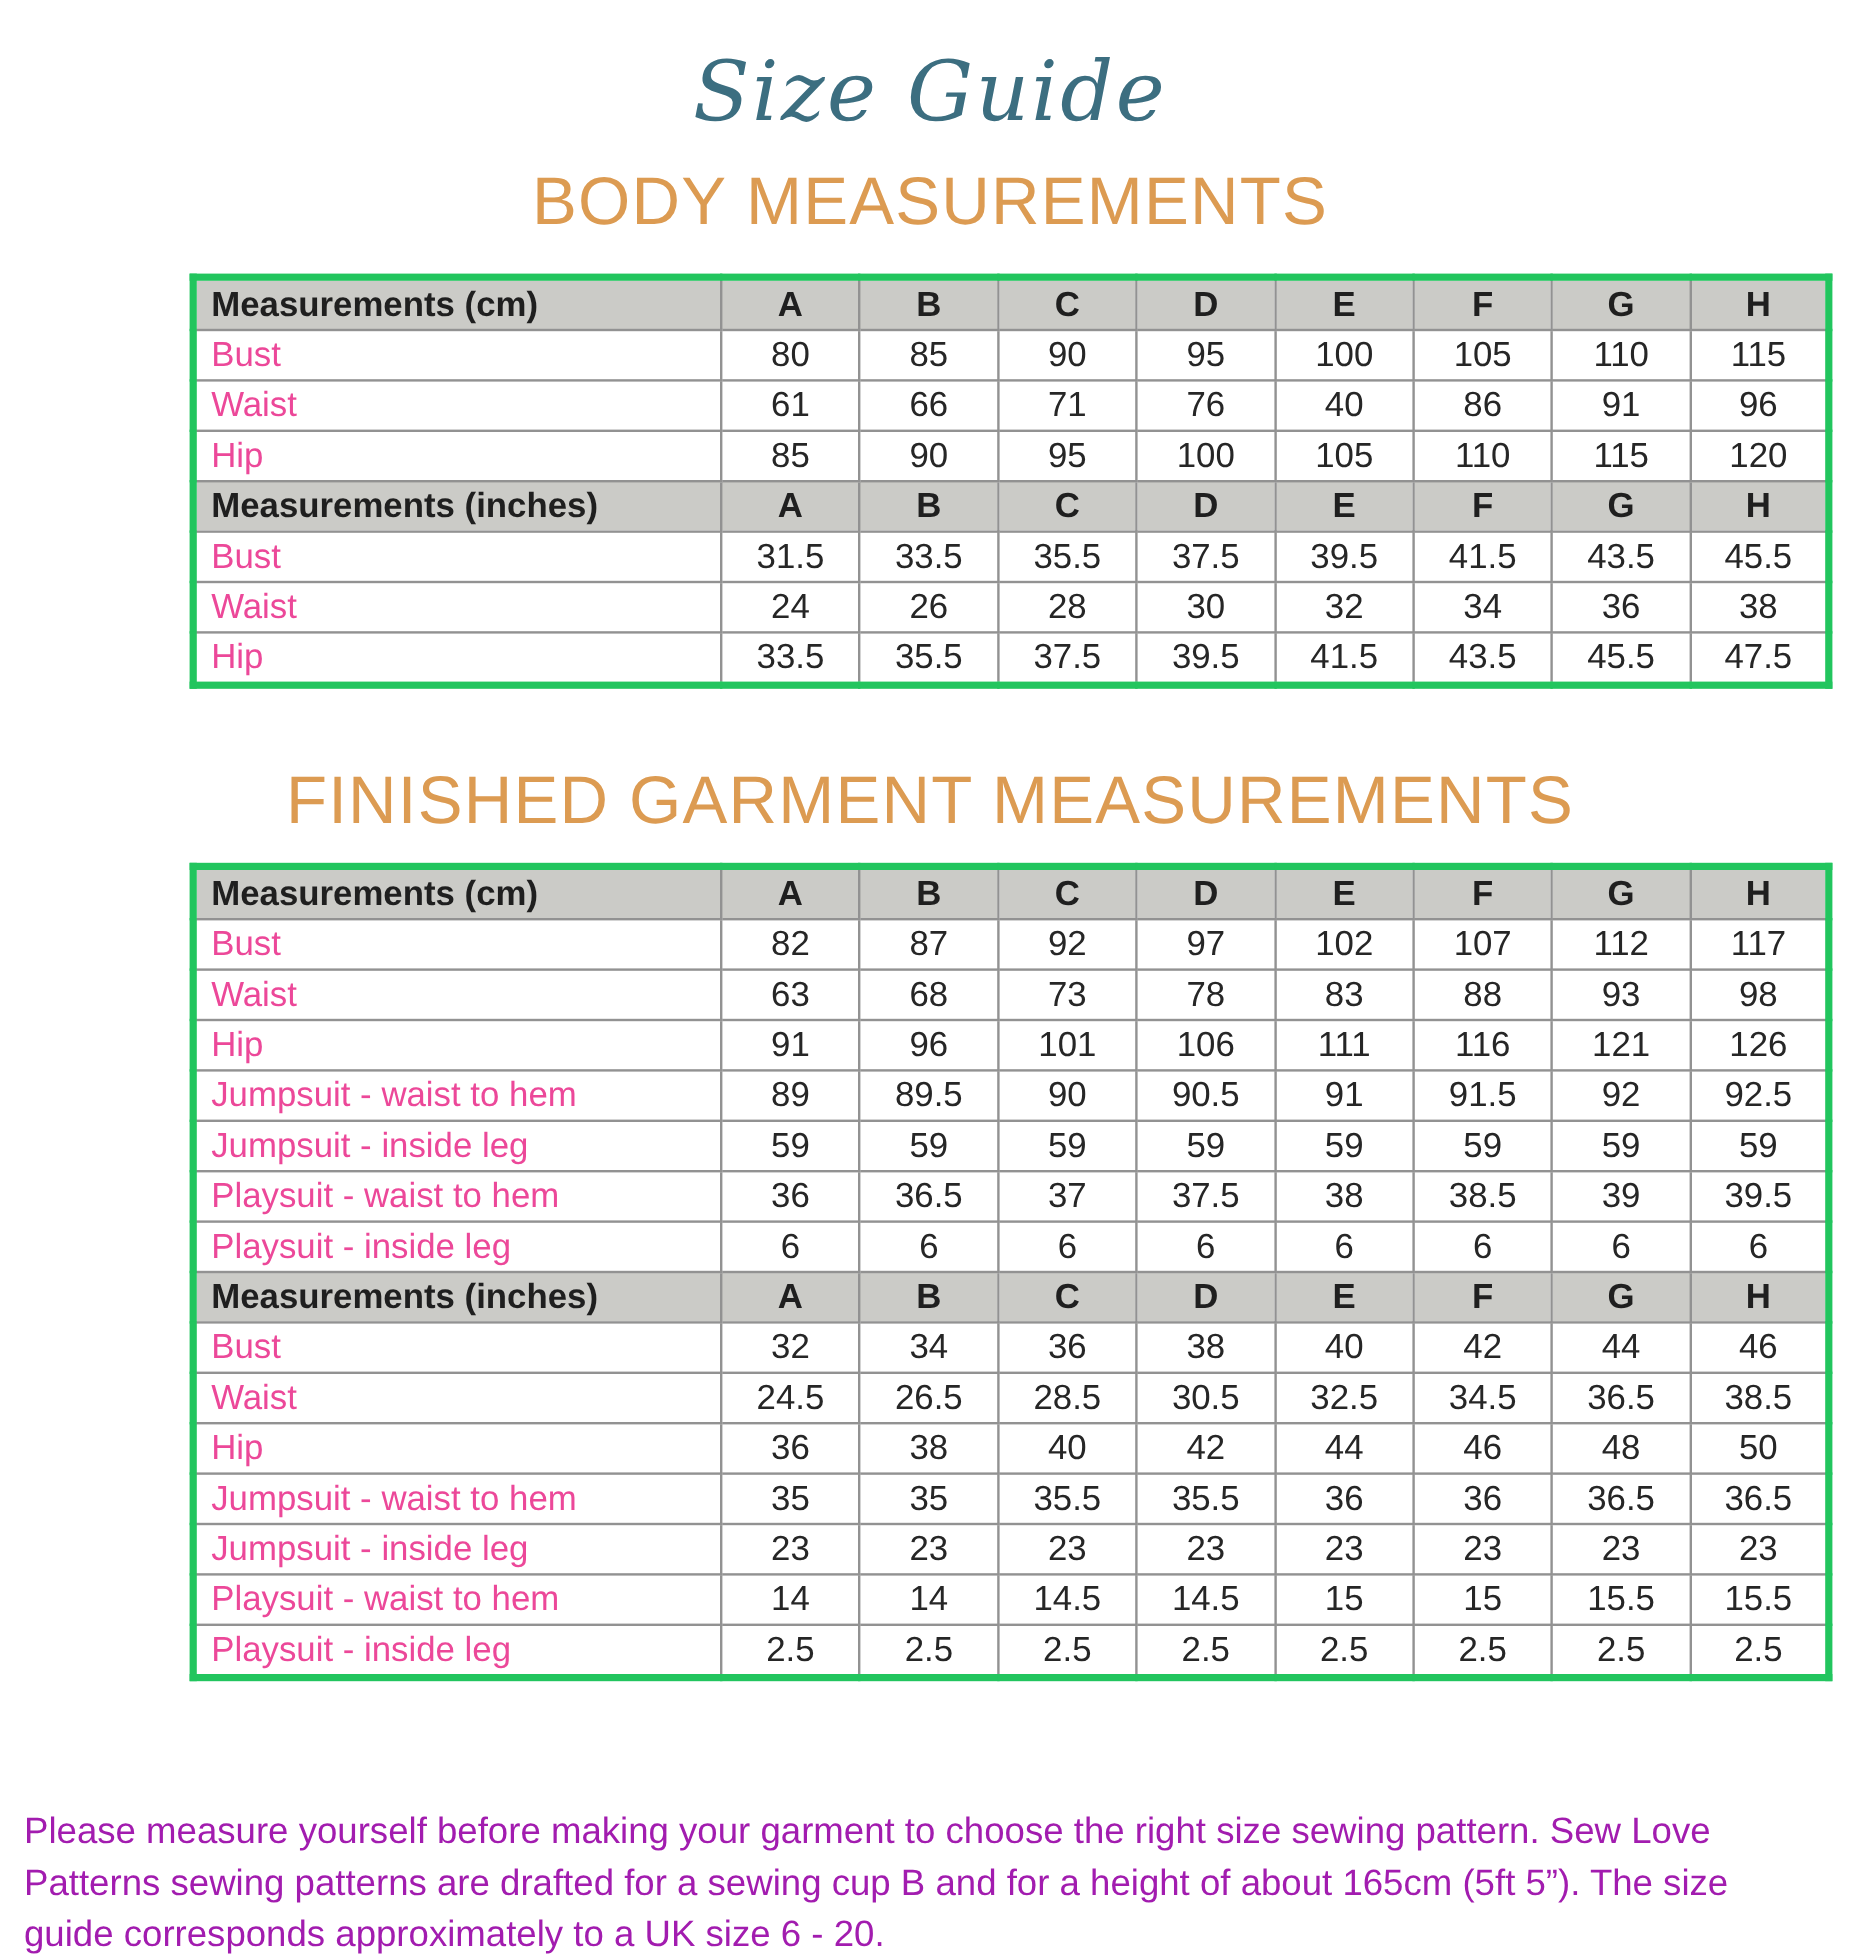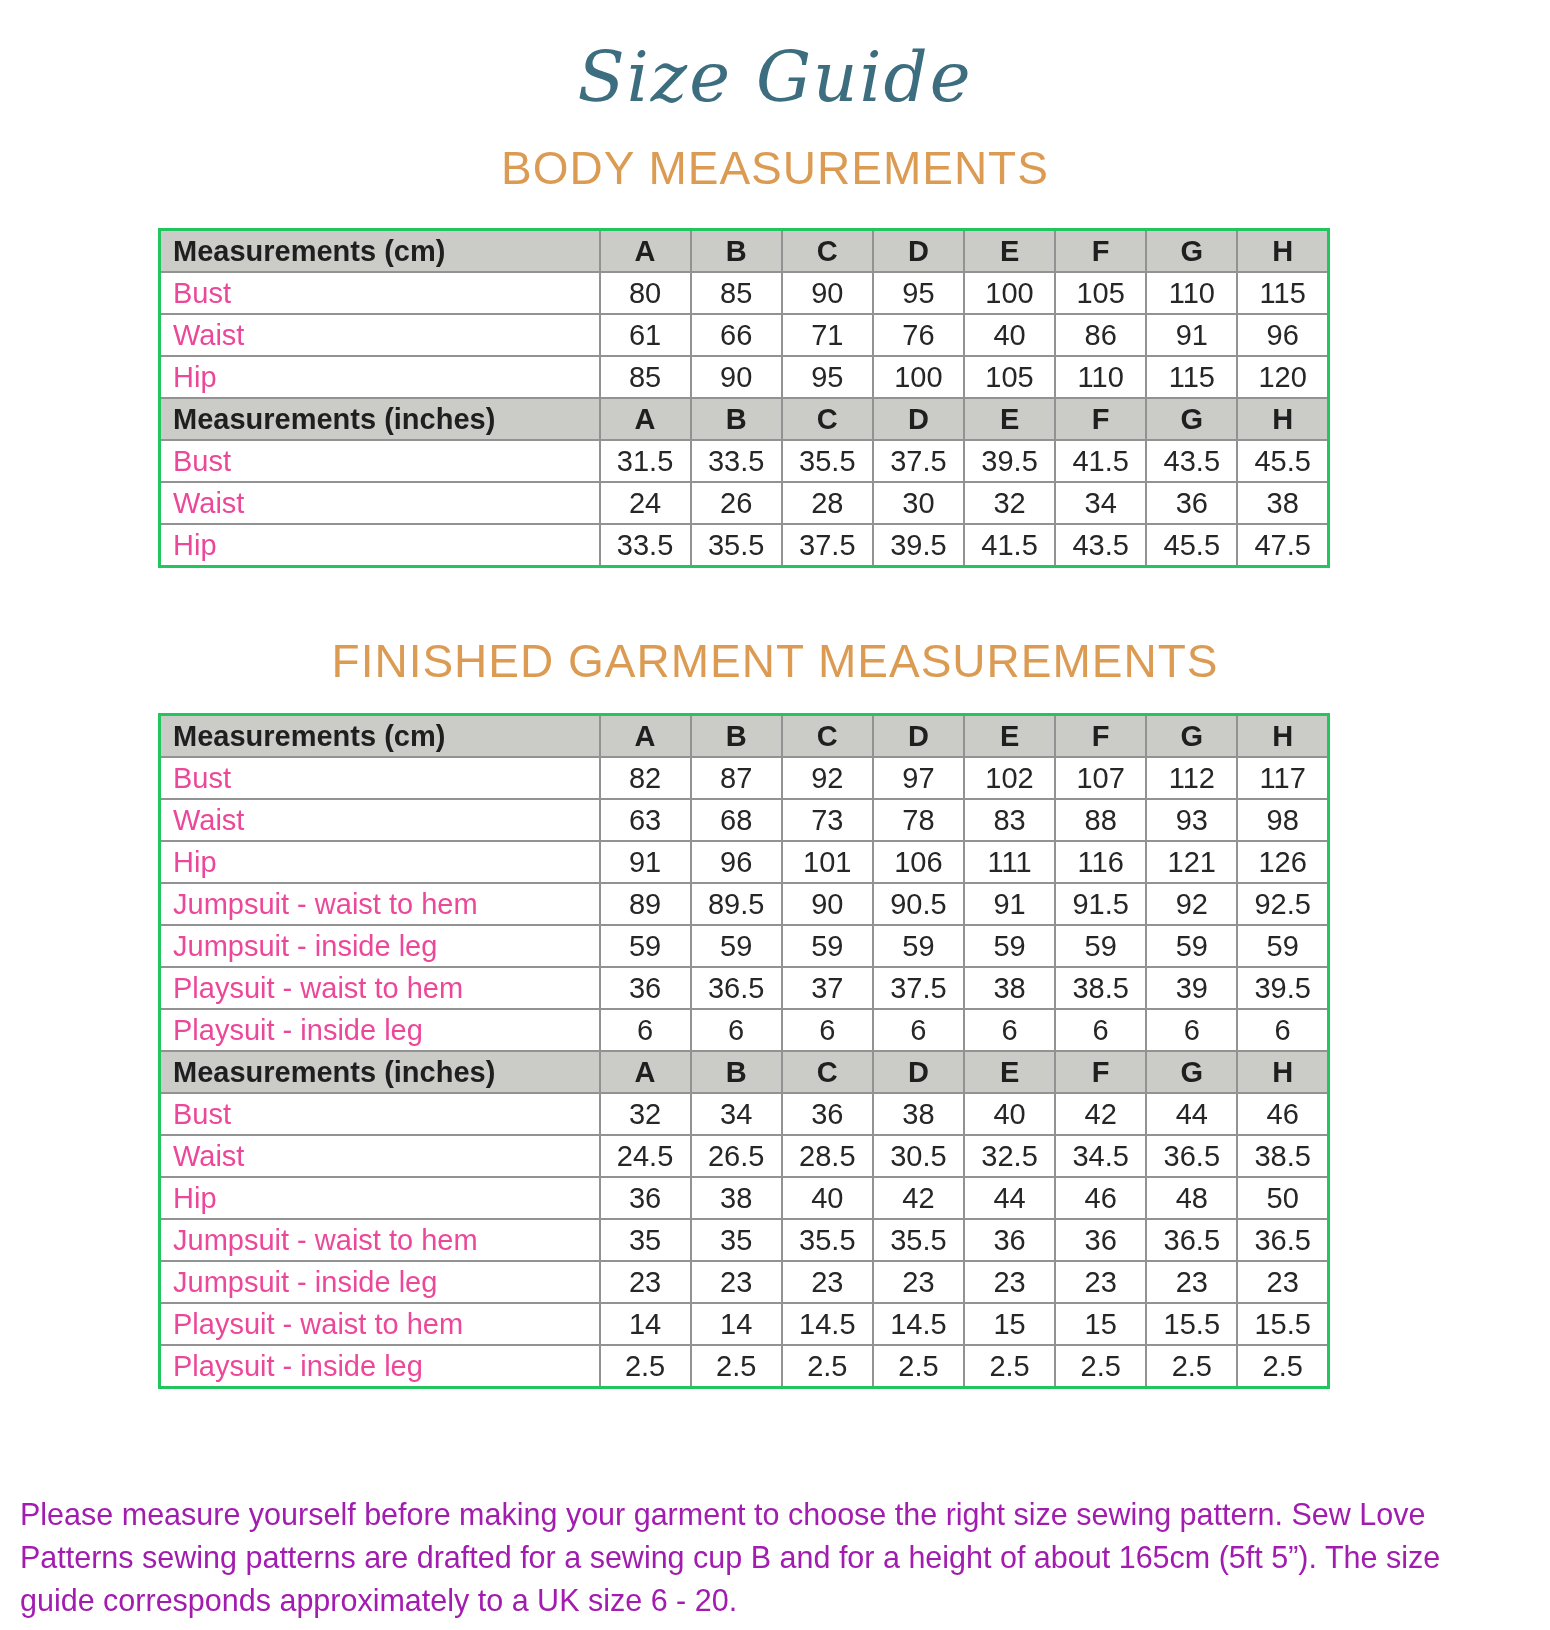--- a/index.html
+++ b/index.html
@@ -16,34 +16,34 @@
     font-style:italic;
     font-weight:400;
     font-size:69px;
     line-height:118px;
     color:var(--teal,#3c6e80);
     letter-spacing:2px;
   }
   .section-heading{
     text-align:center;
     color:var(--orange,#dc9b52);
-    font-size:46px;
+    font-size:56px;
     line-height:52px;
     font-weight:400;
     letter-spacing:1px;
     margin:0;
   }
   #body-heading{margin-top:6px;}
   #garment-heading{margin-top:67px;}
   .size-table{
     border-collapse:collapse;
     table-layout:fixed;
-    width:1172px;
+    width:1369px;
     margin-left:158px;
-    border:3px solid #22c55e;
+    border:6px solid #22c55e;
   }
   #body-table{margin-top:34px;}
   #garment-table{margin-top:26px;}
   .size-table col.label-col{width:440px;}
   .size-table th,.size-table td{
     border:2px solid #929292;
     height:40px;
     font-size:29px;
     padding:0;
     overflow:hidden;

